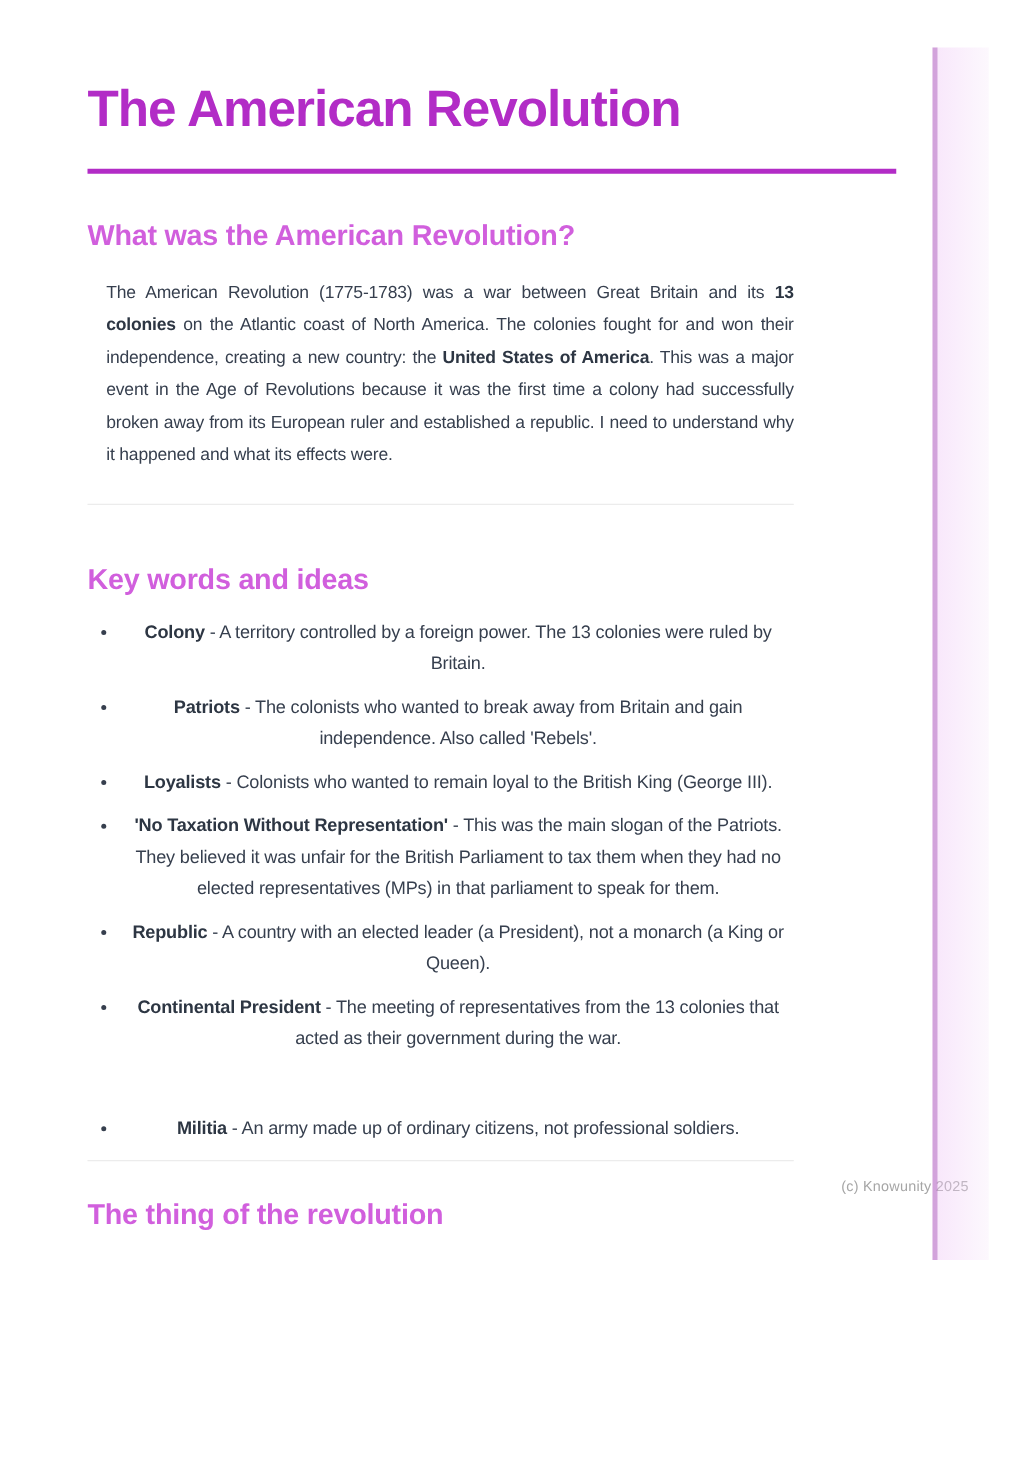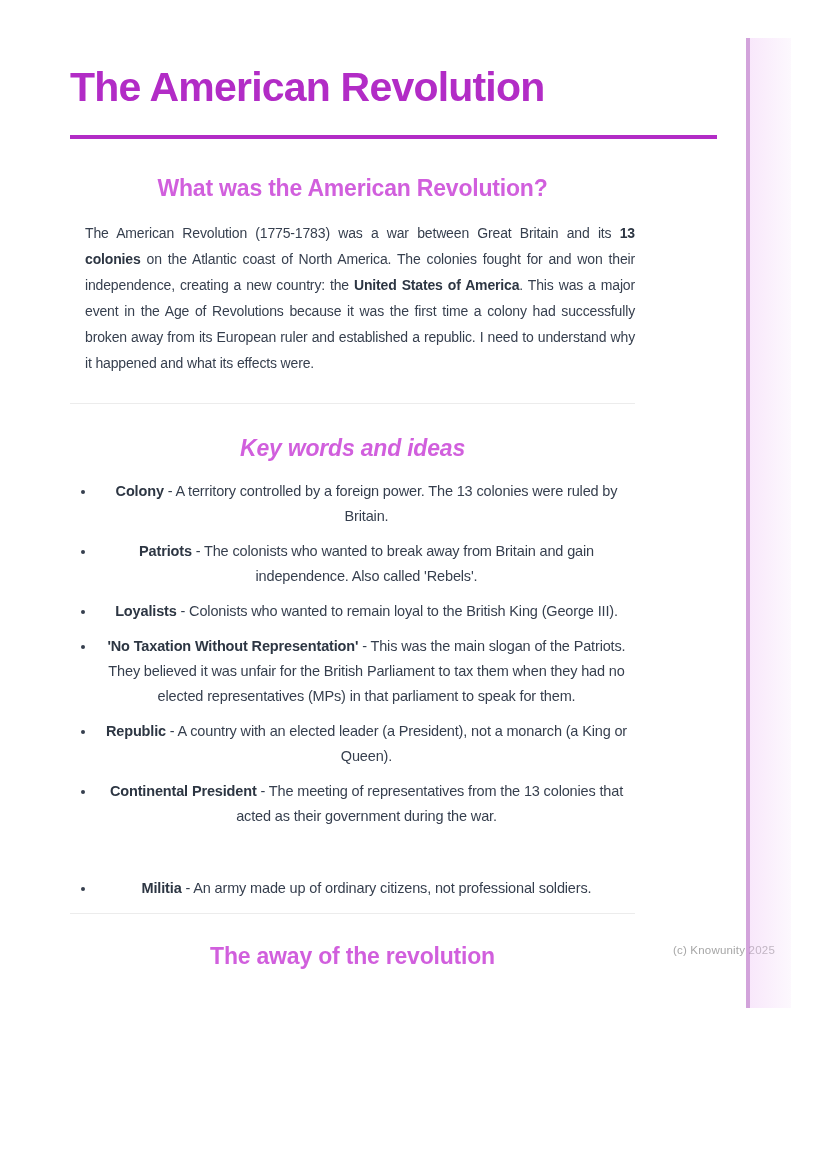--- a/index.html
+++ b/index.html
@@ -39,23 +39,22 @@
     margin: 24px 0 0 0;
   }
 
   h2.section-heading {
     margin: 36px 0 0 0;
     font-size: 23px;
     line-height: 27px;
     font-weight: bold;
     letter-spacing: -0.2px;
     color: #d15fdd;
-    text-align: center;
   }
-  h2.section-heading.keywords { margin-top: 31px; font-style: italic; }
+  h2.section-heading.keywords { margin-top: 46px; }
   h2.section-heading.story { margin-top: 29px; }
 
   h3.sub-heading {
     margin: 33px 0 0 0;
     font-size: 19px;
     line-height: 23px;
     font-weight: normal;
     color: #d76be2;
   }
 
@@ -149,21 +148,21 @@
         <li><strong>Patriots</strong><span> - The colonists who wanted to break away from Britain and gain independence. Also called 'Rebels'.</span></li>
         <li><strong>Loyalists</strong><span> - Colonists who wanted to remain loyal to the British King (George III).</span></li>
         <li><strong>'No Taxation Without Representation'</strong><span> - This was the main slogan of the Patriots. They believed it was unfair for the British Parliament to tax them when they had no elected representatives (MPs) in that parliament to speak for them.</span></li>
         <li><strong>Republic</strong><span> - A country with an elected leader (a President), not a monarch (a King or Queen).</span></li>
         <li><strong>Continental President</strong><span> - The meeting of representatives from the 13 colonies that acted as their government during the war.</span></li>
         <li><strong>Militia</strong><span> - An army made up of ordinary citizens, not professional soldiers.</span></li>
       </ul>
 
     <hr class="divider second">
 
-    <h2 class="section-heading story">The away of the revolution</h2>
+    <h2 class="section-heading story">The thing of the revolution</h2>
 
     <h3 class="sub-heading">1. Causes of the revolution</h3>
 
 
   </main>
 
   <div class="watermark">(c) Knowunity 2025</div>
 
   <aside class="edge-bar">
     <div class="edge-bar-stripe"></div>

